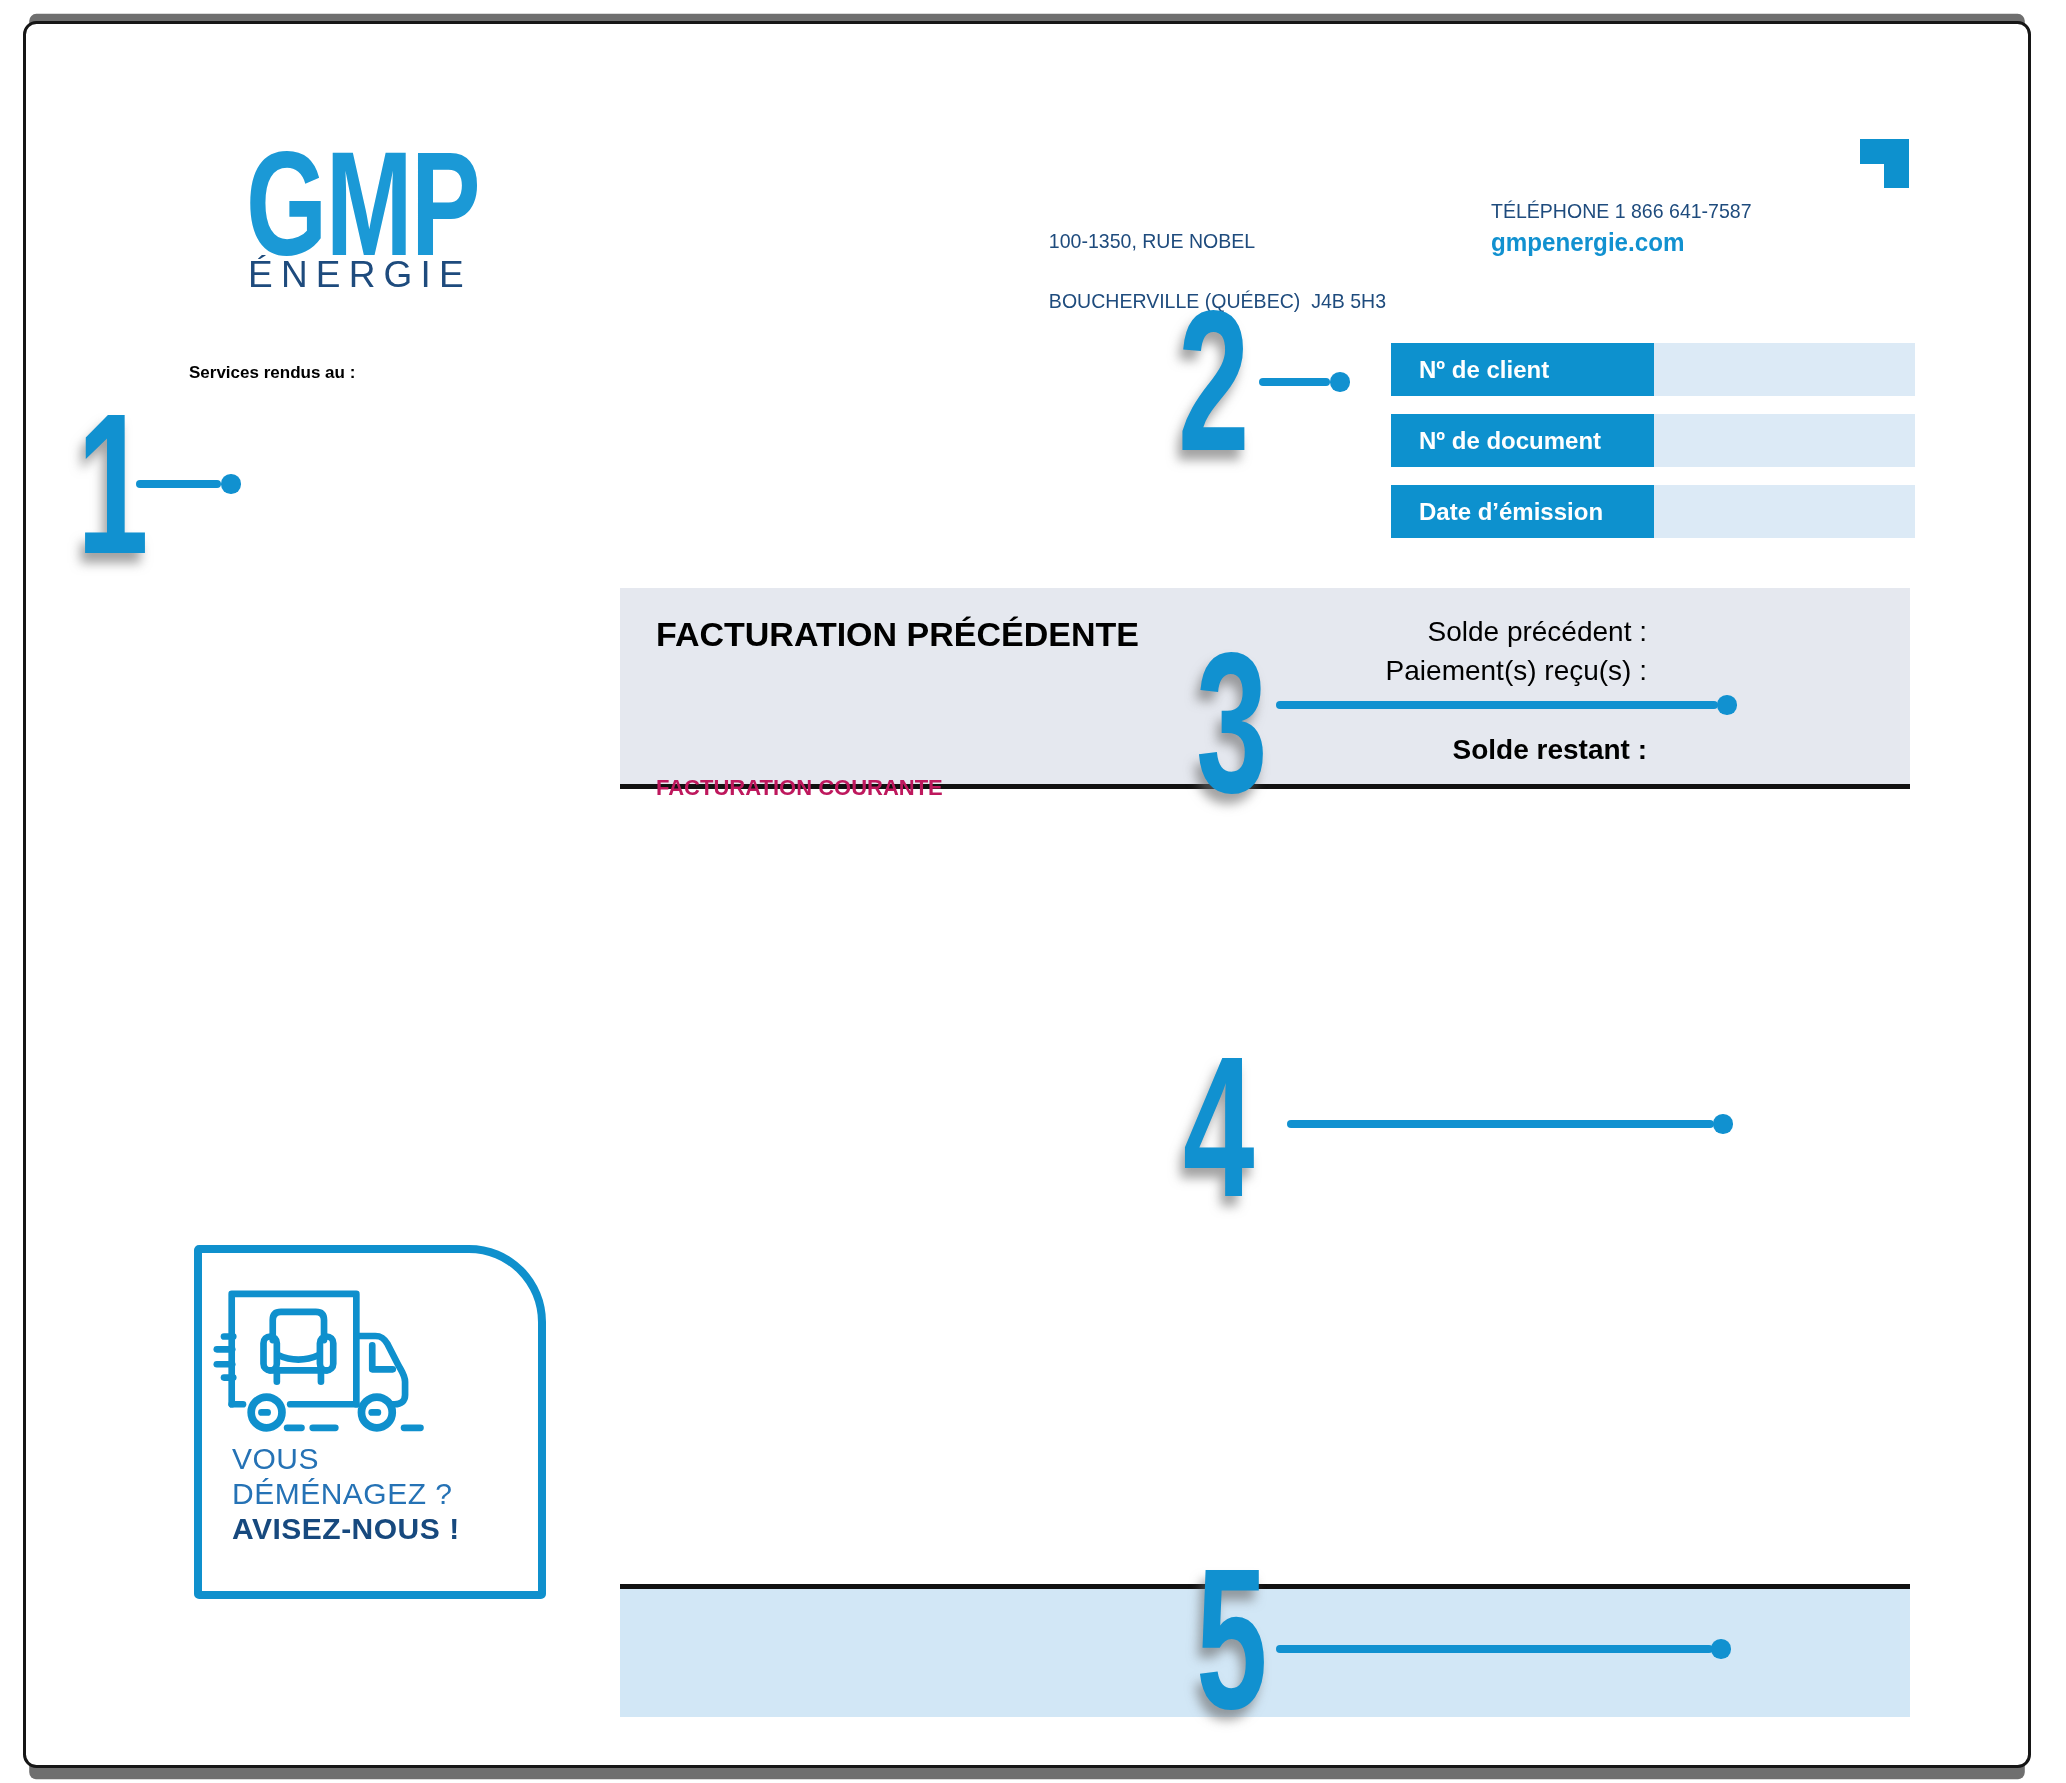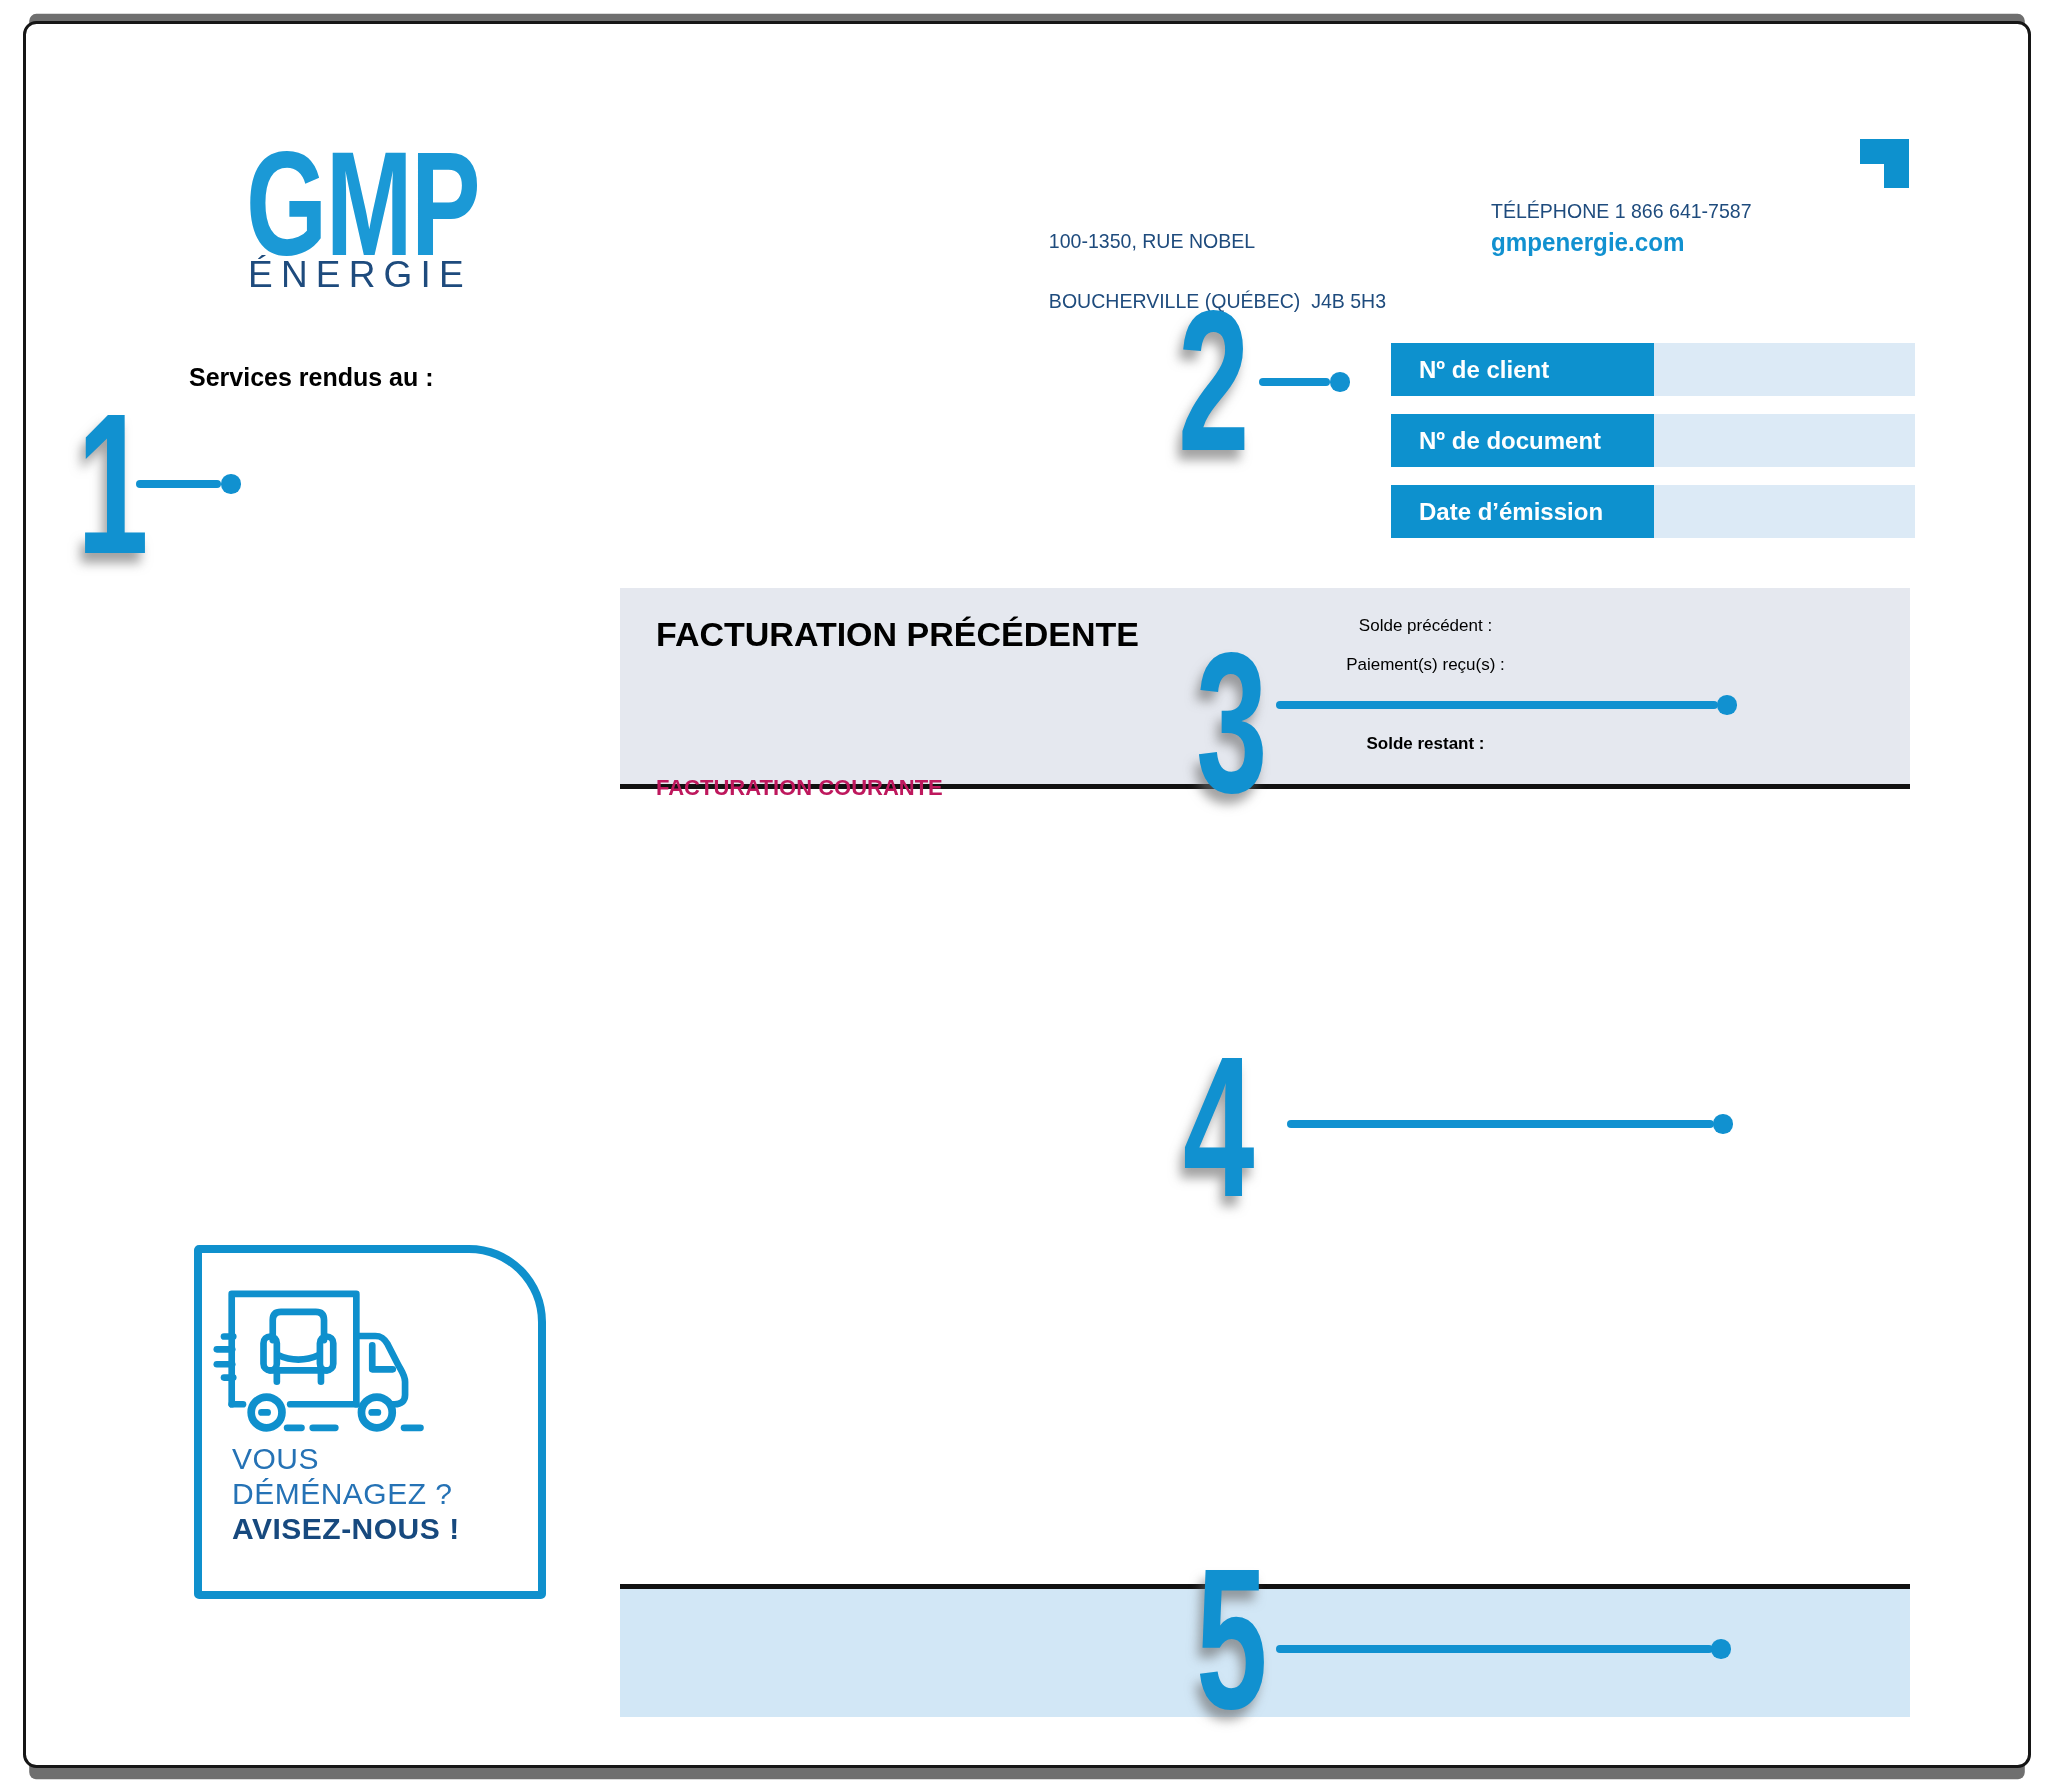--- a/index.html
+++ b/index.html
@@ -20,33 +20,33 @@
 
   .addr{position:absolute;left:1038px;top:196px;color:#1E4B7D;font-size:21px;
         font-weight:500;line-height:30px;transform:scaleX(.93);transform-origin:left top;}
   .tel{position:absolute;left:1491px;top:196px;color:#1E4B7D;font-size:21px;
        font-weight:500;line-height:30px;transform:scaleX(.93);transform-origin:left top;}
   .web{display:block;color:#1191D0;font-size:26px;font-weight:bold;margin-top:1px;
        text-decoration:none;}
   .corner-mark{position:absolute;left:1860px;top:139px;width:49px;height:49px;
        border-top:25px solid #0D91CE;border-right:25px solid #0D91CE;box-sizing:border-box;}
 
-  .services{position:absolute;left:189px;top:363px;font-size:25px;font-weight:bold;color:#000;}
+  .services{position:absolute;left:189px;top:363px;font-size:17px;font-weight:bold;color:#000;}
 
   
   .irow{position:absolute;left:1391px;width:525px;height:53px;padding-left:44px;}
   .irow .hd{position:absolute;left:0;top:0;width:263px;height:53px;background:#0D91CE;
             color:#fff;font-size:24px;font-weight:bold;line-height:53px;padding-left:28px;
             box-sizing:border-box;}
   .irow .vl{position:absolute;left:263px;top:0;width:261px;height:53px;background:#DCEAF6;}
 
   
   .prev{position:absolute;left:620px;top:588px;width:1290px;height:196px;background:#E5E8EF;}
   .prev-title{position:absolute;left:36px;top:27px;font-size:34px;font-weight:bold;color:#000;}
-  .r-label{position:absolute;right:253px;text-align:center;font-size:17px;color:#000;width:463px;}
+  .r-label{position:absolute;right:263px;text-align:right;font-size:28px;color:#000;width:463px;}
   .r-label.b{font-weight:bold;}
   .prev-underline{position:absolute;left:620px;top:784px;width:1290px;height:4.6px;background:#111;}
   .cur-title{position:absolute;left:656px;top:775px;font-size:22px;font-weight:bold;color:#be185d;}
 
   
   .co-num{position:absolute;font-size:201px;font-weight:bold;color:#1191D0;line-height:1;
           transform:scaleX(.64);transform-origin:left top;
           text-shadow:-7.2px 10.3px 13.4px rgba(105,105,105,.62);}
   .co-line{position:absolute;height:7.7px;background:#1191D0;border-radius:4.1px;}
   .co-dot{position:absolute;width:19.5px;height:19.5px;border-radius:50%;background:#1191D0;}

